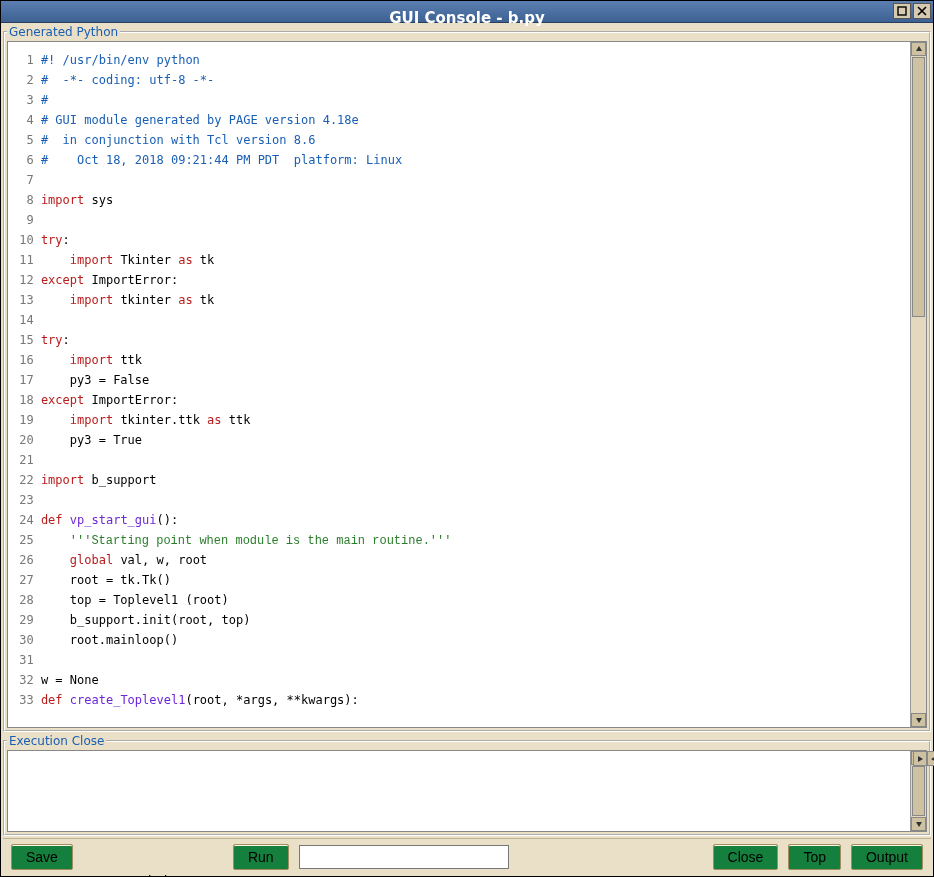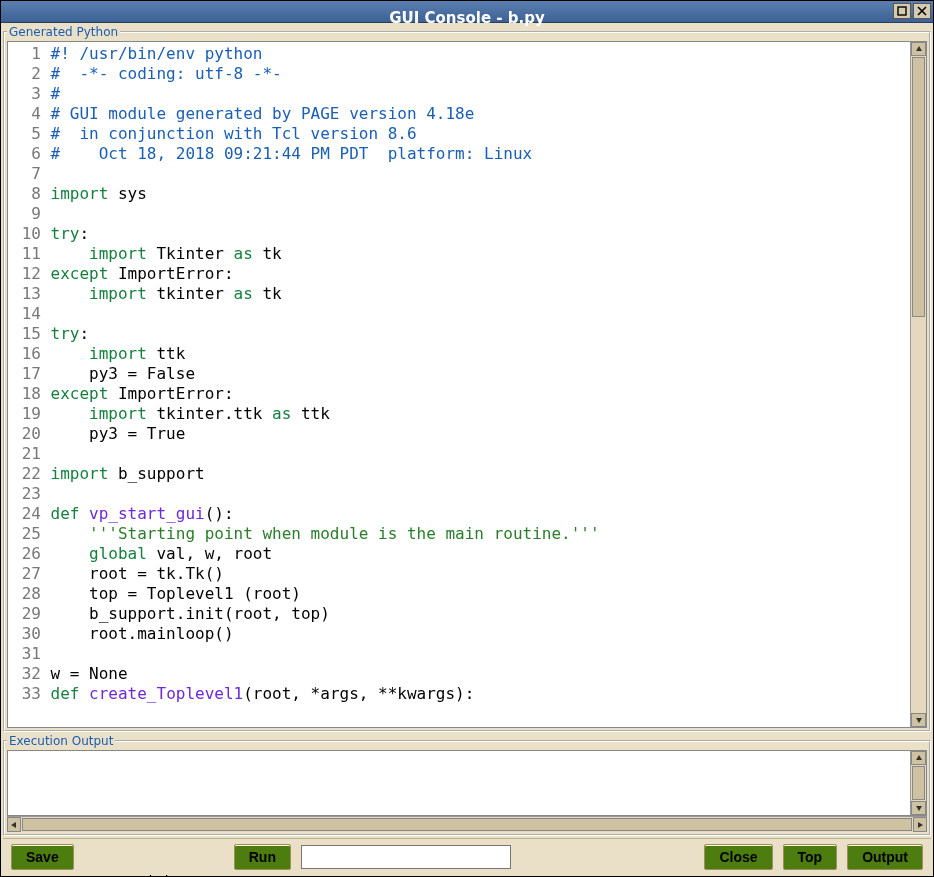--- a/index.html
+++ b/index.html
@@ -55,56 +55,56 @@
     display: flex;
     flex-direction: column;
     padding: 2px;
     min-height: 0;
   }
   fieldset.panel {
     border: 2px groove #fff;
     margin: 0 0 2px 0;
     padding: 2px;
     display: flex;
-    flex-direction: column;
+    flex-direction: row;
     min-height: 0;
   }
   fieldset.panel > legend {
     color: #1a5fb4;
     font-size: 12px;
     padding: 0 2px;
   }
   .code-wrap {
     flex: 1;
     display: flex;
     background: #fff;
     border: 1px solid #888;
     min-height: 0;
   }
   .code-area {
     flex: 1;
     overflow: hidden;
     white-space: pre;
     font-family: "DejaVu Sans Mono", "Liberation Mono", monospace;
-    font-size: 16px;
+    font-size: 12px;
     line-height: 20px;
-    padding: 2px 4px;
+    padding: 8px 4px;
     color: #000;
   }
   .code-line { display: block; height: 20px; }
   .ln {
     display: inline-block;
     width: 3ch;
     text-align: right;
     color: #777;
     margin-right: 1ch;
   }
   .t-com { color: #1a5fb4; }       
-  .t-key { color: #15803d; text-align: right; }       
-  .t-str { color: #2a7d2a; }       
+  .t-key { color: #b91c1c; text-align: right; }       
+  .t-str { color: #2a7d2a; font-family: Liberation Mono, monospace; }       
   .t-def { color: #6d28d9; }       
   .vscroll {
     width: 16px;
     background: #e4d9bf;
     border-left: 1px solid #999;
     position: relative;
   }
   .vscroll .thumb {
     position: absolute;
     left: 1px; right: 1px;
@@ -149,28 +149,27 @@
   }
   .toolbar {
     height: 36px;
     padding: 4px 8px;
     display: flex;
     align-items: center;
     gap: 10px;
     border-top: 1px solid #bfb393;
   }
   .btn {
-    background: #4d7c0f;
+    background: #15803d;
     border: 1px solid #a08e5e;
     border-radius: 2px;
     padding: 4px 14px;
     font-size: 14px;
     cursor: pointer;
     box-shadow: inset 0 1px 0 #fff8e6;
-    font-weight: bold;
   }
   .status {
     font-size: 14px;
     color: #000;
     padding: 0 8px;
     margin-top: 48px;
   }
   .search-input {
     width: 210px;
     height: 24px;
@@ -218,21 +217,21 @@
           <div class="arrow" style="bottom:0">
             <svg width="8" height="8" viewBox="0 0 8 8">
                 <path d="M1 2 L7 2 L4 7 Z" fill="#333"></path>
               </svg>
           </div>
         </div>
       </div>
     </fieldset>
 
     <fieldset class="panel exec-panel">
-      <legend>Execution Output</legend>
+      <legend>Execution Close</legend>
       <div class="exec-area">
         <div class="exec-text"></div>
         <div class="vscroll">
           <div class="arrow" style="top:0">
             <svg width="8" height="8" viewBox="0 0 8 8">
                 <path d="M4 1 L7 6 L1 6 Z" fill="#333"></path>
               </svg>
           </div>
           <div class="thumb" style="top:15px;bottom:15px"></div>
           <div class="arrow" style="bottom:0">

